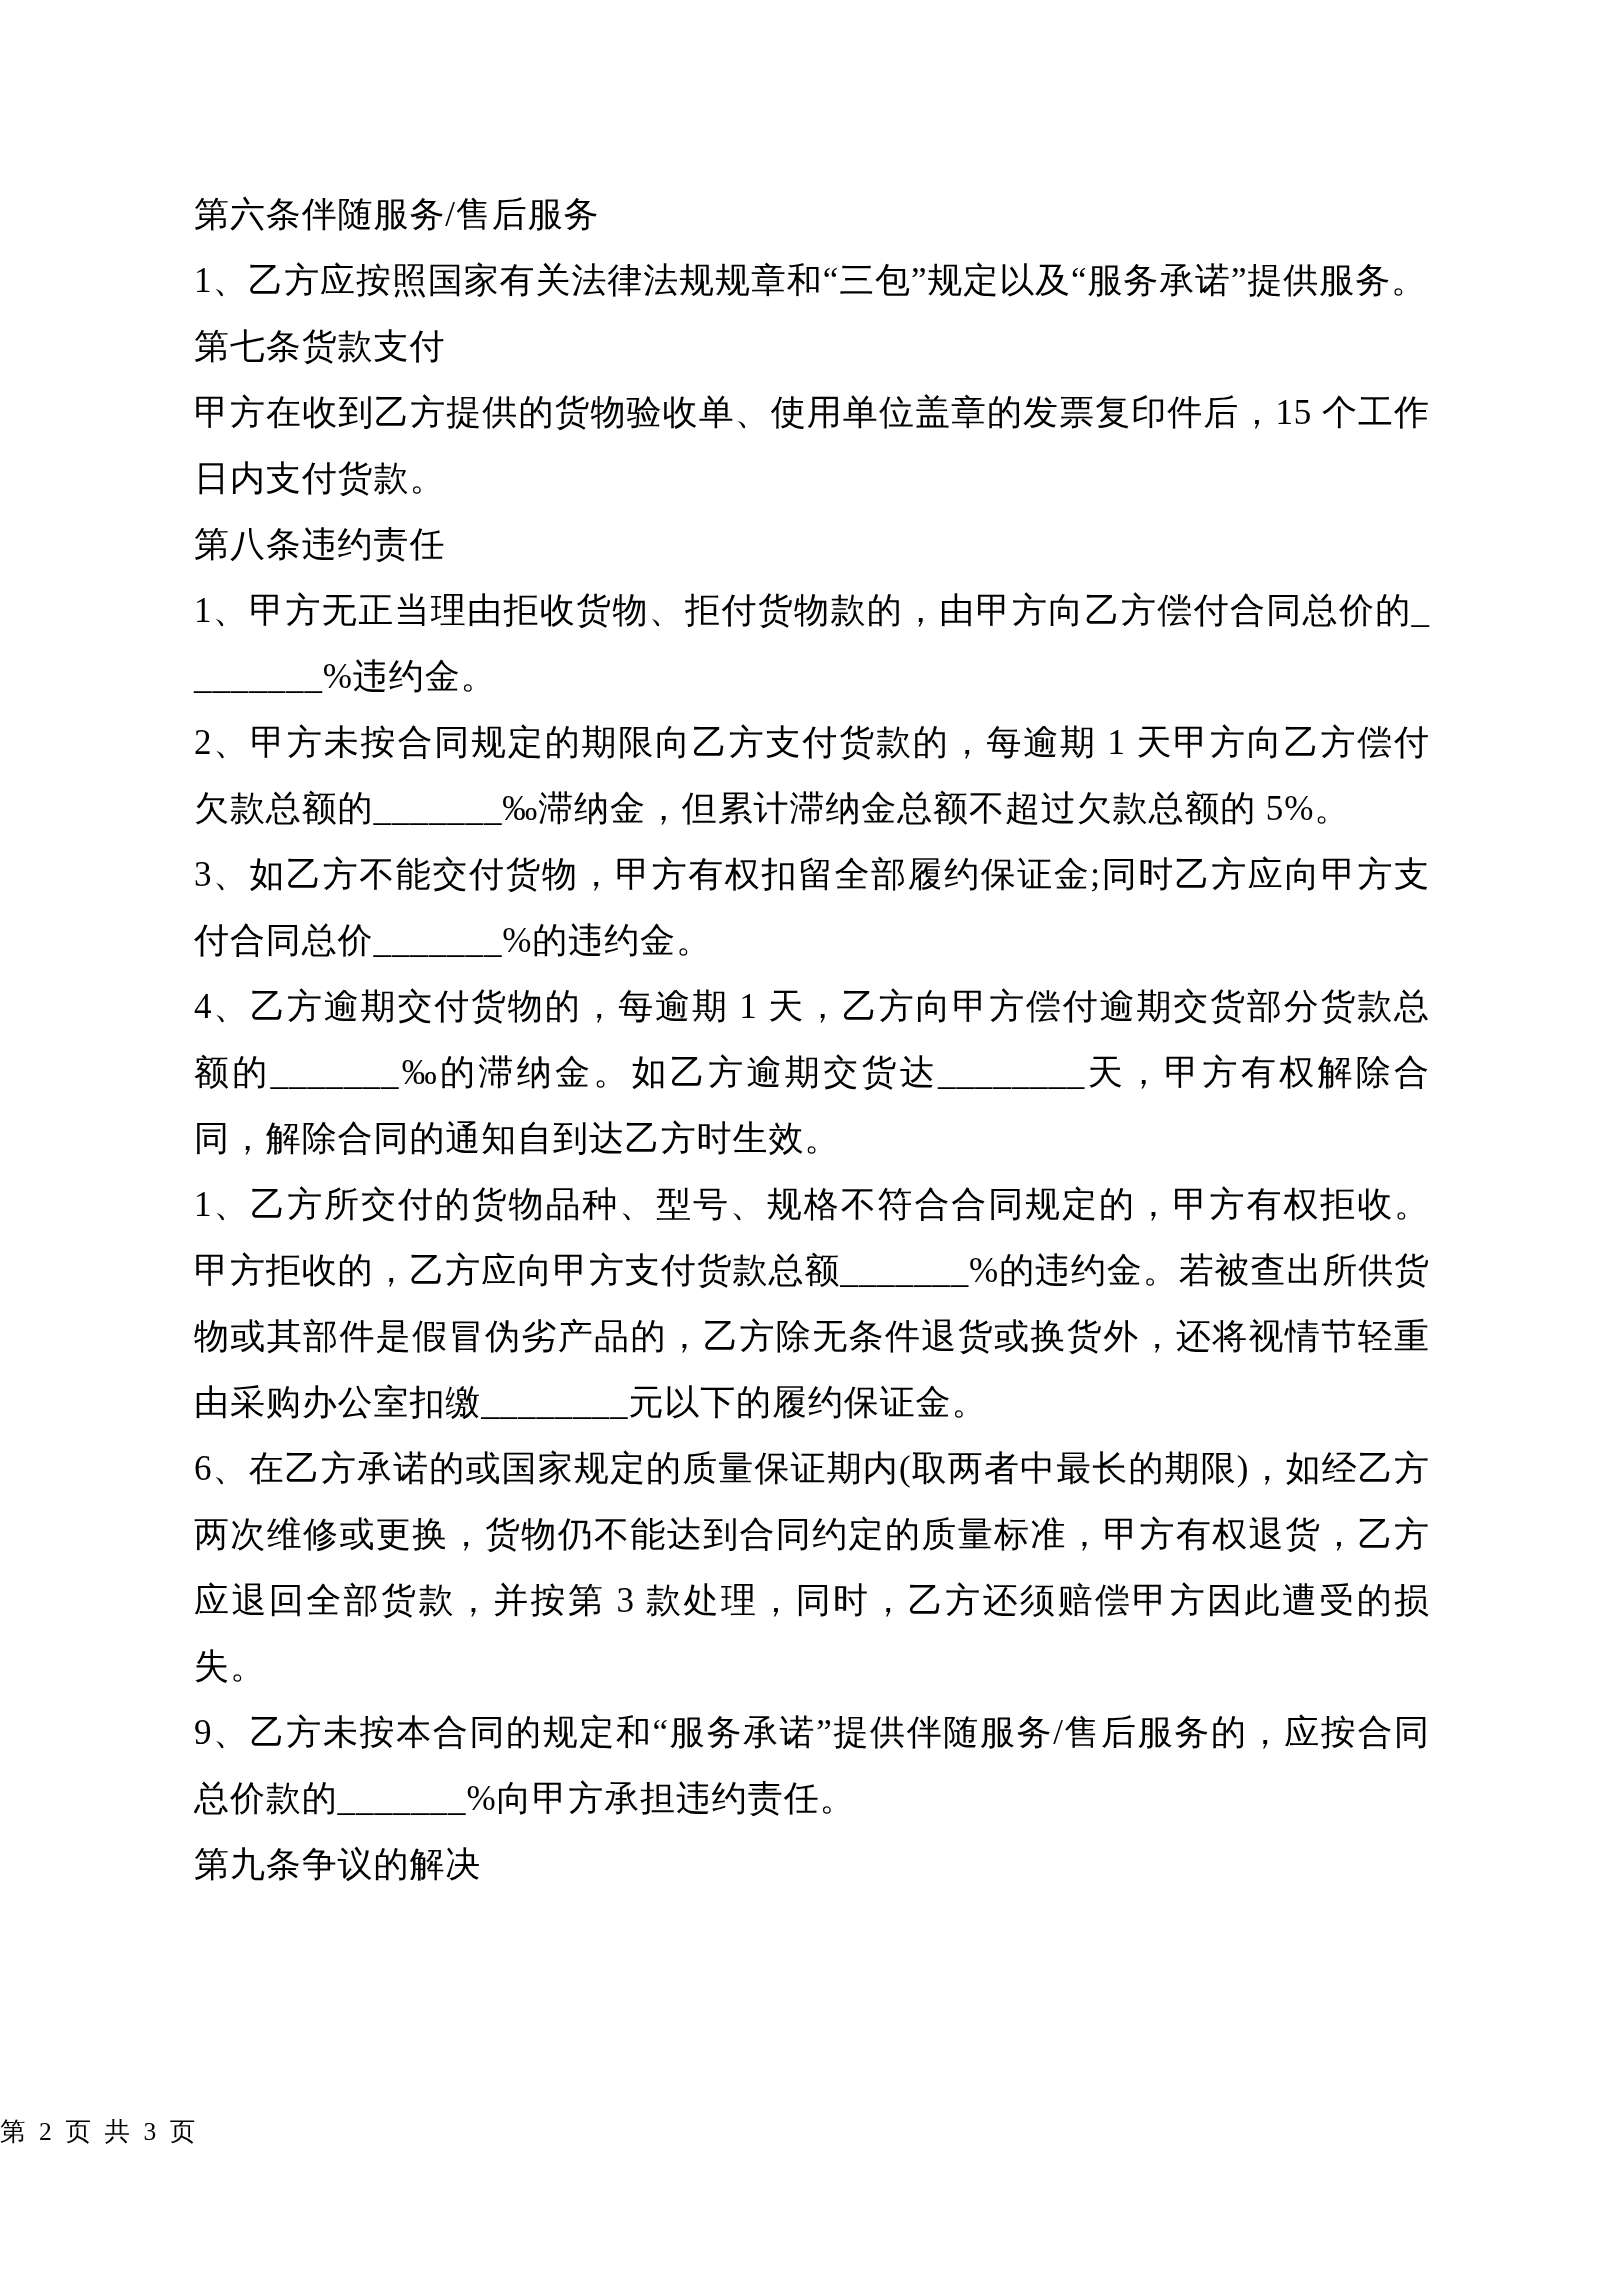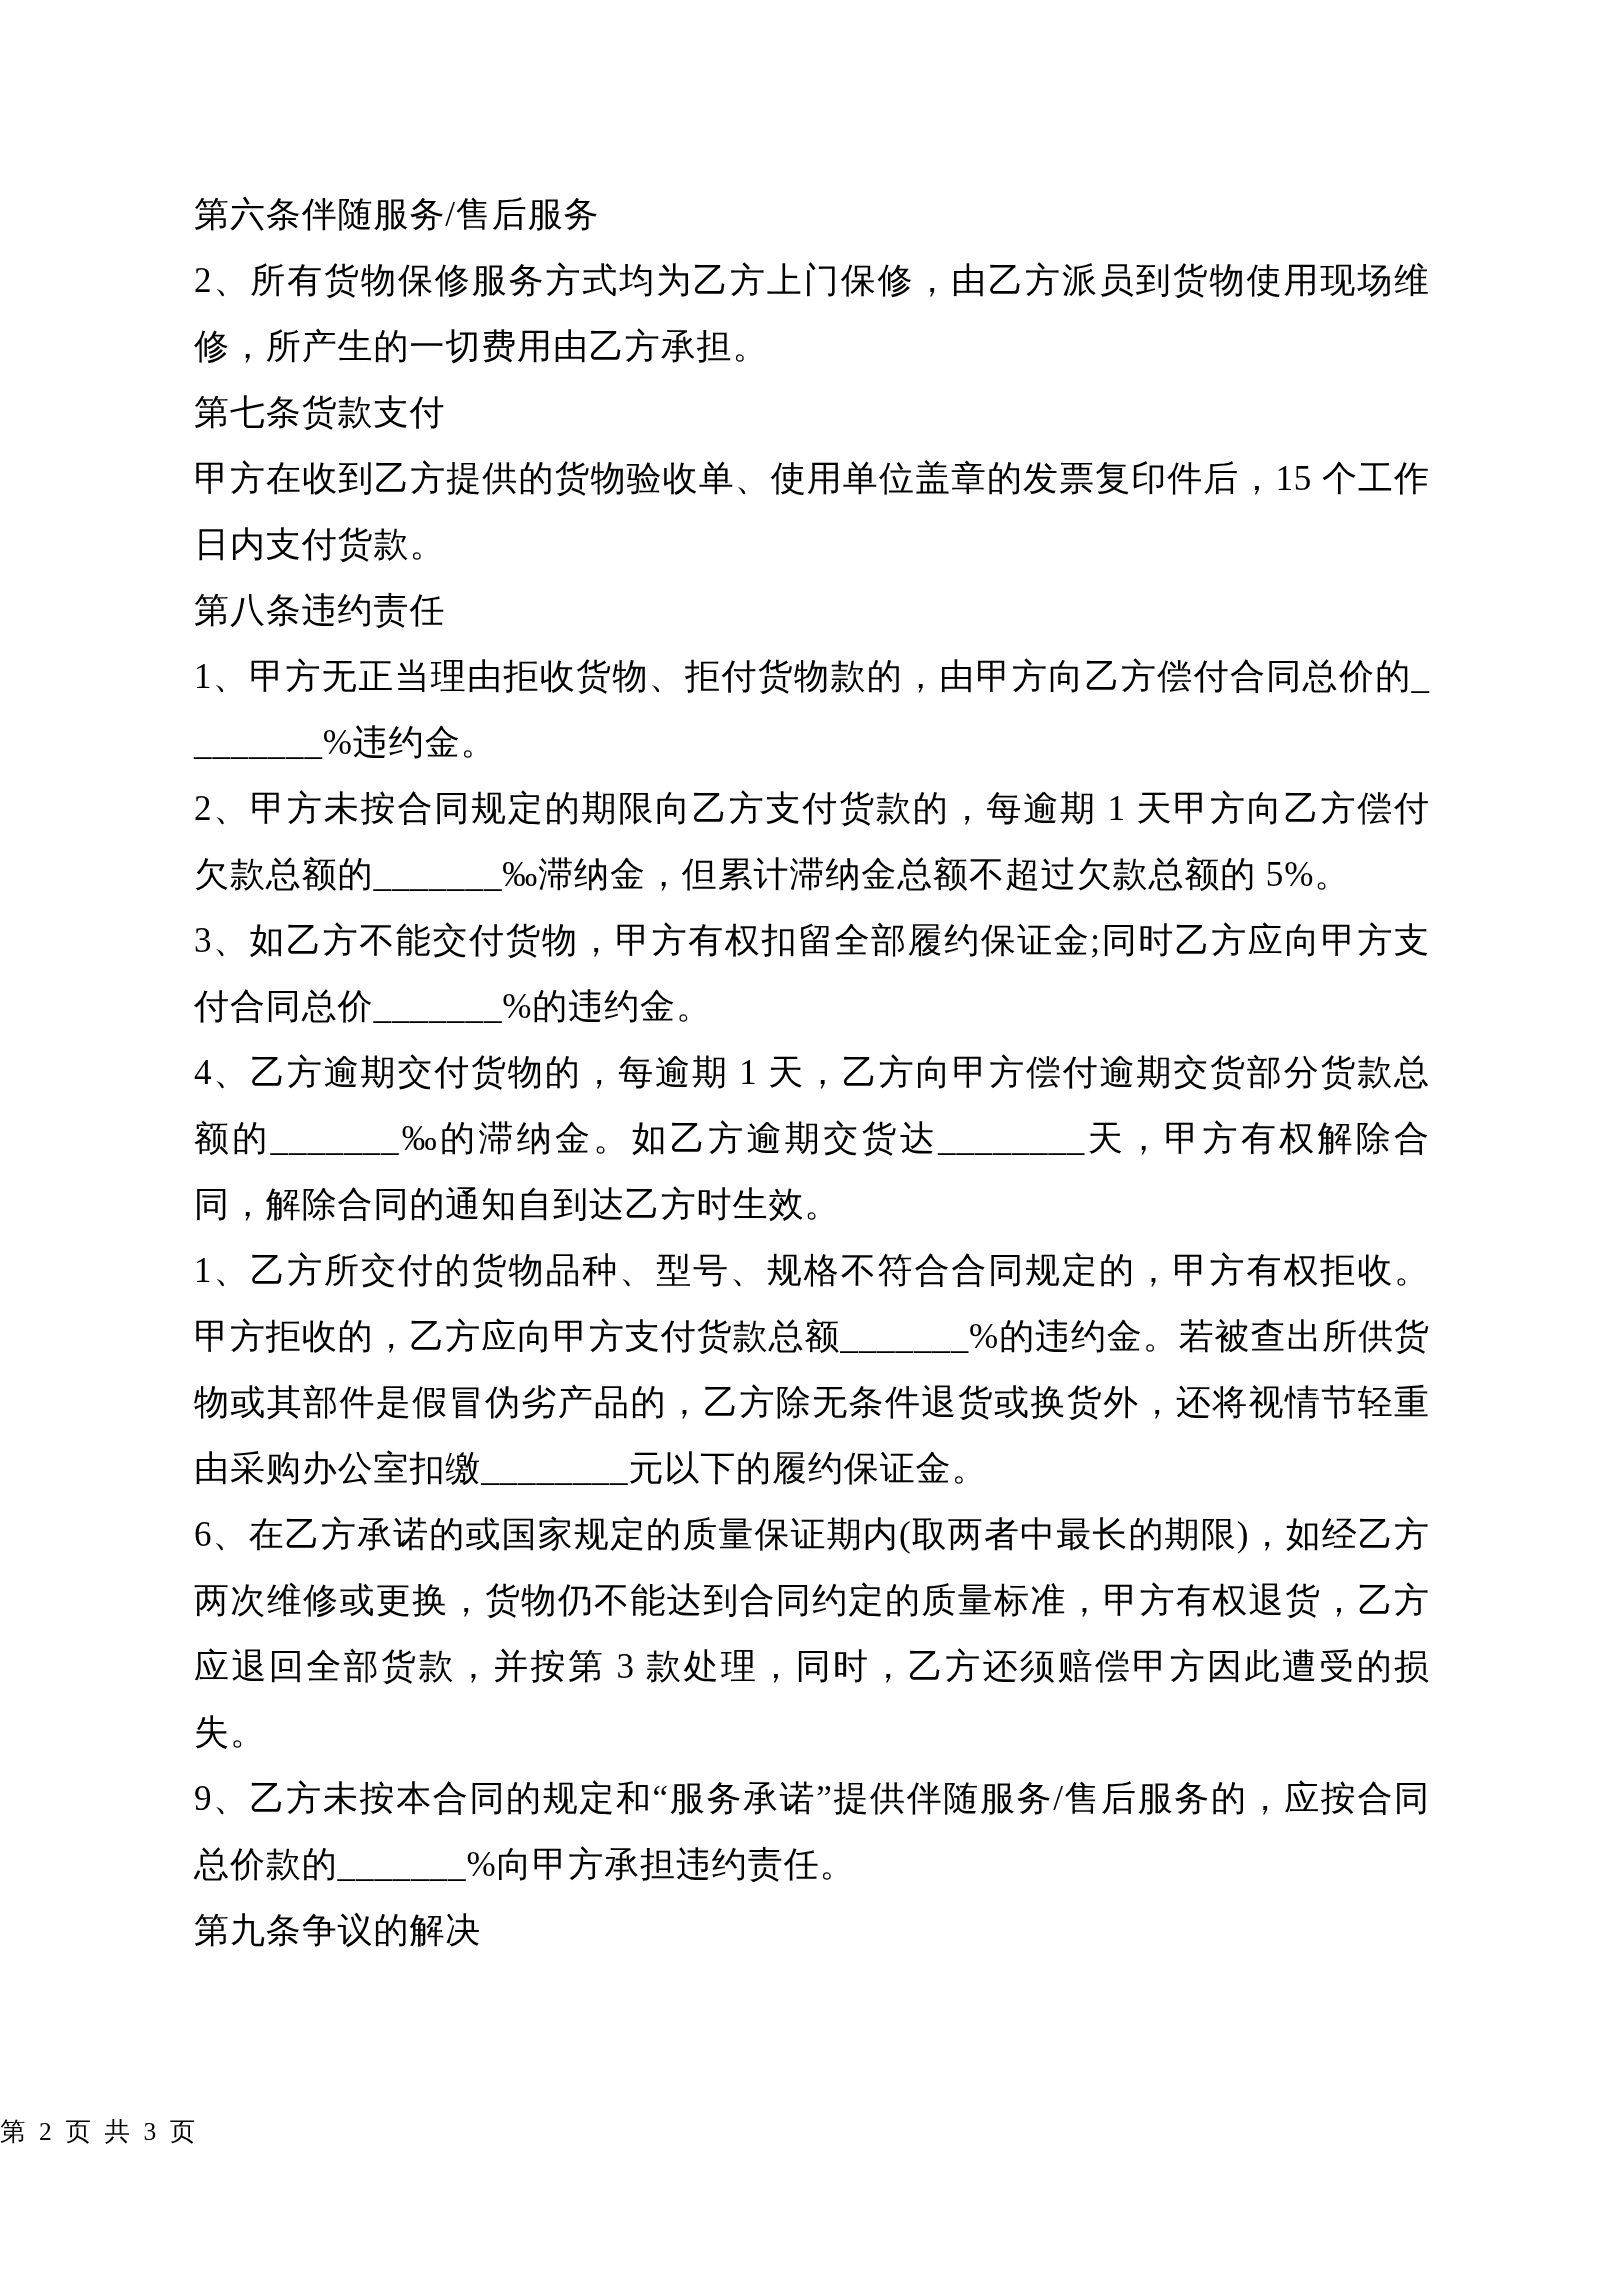--- a/index.html
+++ b/index.html
@@ -43,21 +43,21 @@
     letter-spacing: 3.6px;
     color: #000000;
   }
 </style>
 </head>
 <body>
 
 <div class="page">
   <div class="content" id="paragraphs">
       <p class="para heading">第六条伴随服务/售后服务</p>
-      <p class="para body">2、所有货物保修服务方式均为乙方上门保修，由乙方派员到货物使用现场维修，所产生的一切费用由乙方承担。</p>
+      <p class="para body">1、乙方应按照国家有关法律法规规章和“三包”规定以及“服务承诺”提供服务。</p>
       <p class="para heading">第七条货款支付</p>
       <p class="para body">甲方在收到乙方提供的货物验收单、使用单位盖章的发票复印件后，15 个工作日内支付货款。</p>
       <p class="para heading">第八条违约责任</p>
       <p class="para body">1、甲方无正当理由拒收货物、拒付货物款的，由甲方向乙方偿付合同总价的________%违约金。</p>
       <p class="para body">2、甲方未按合同规定的期限向乙方支付货款的，每逾期 1 天甲方向乙方偿付欠款总额的_______‰滞纳金，但累计滞纳金总额不超过欠款总额的 5%。</p>
       <p class="para body">3、如乙方不能交付货物，甲方有权扣留全部履约保证金;同时乙方应向甲方支付合同总价_______%的违约金。</p>
       <p class="para body">4、乙方逾期交付货物的，每逾期 1 天，乙方向甲方偿付逾期交货部分货款总额的_______‰的滞纳金。如乙方逾期交货达________天，甲方有权解除合同，解除合同的通知自到达乙方时生效。</p>
       <p class="para body">1、乙方所交付的货物品种、型号、规格不符合合同规定的，甲方有权拒收。甲方拒收的，乙方应向甲方支付货款总额_______%的违约金。若被查出所供货物或其部件是假冒伪劣产品的，乙方除无条件退货或换货外，还将视情节轻重由采购办公室扣缴________元以下的履约保证金。</p>
       <p class="para body">6、在乙方承诺的或国家规定的质量保证期内(取两者中最长的期限)，如经乙方两次维修或更换，货物仍不能达到合同约定的质量标准，甲方有权退货，乙方应退回全部货款，并按第 3 款处理，同时，乙方还须赔偿甲方因此遭受的损失。</p>
       <p class="para body">9、乙方未按本合同的规定和“服务承诺”提供伴随服务/售后服务的，应按合同总价款的_______%向甲方承担违约责任。</p>

